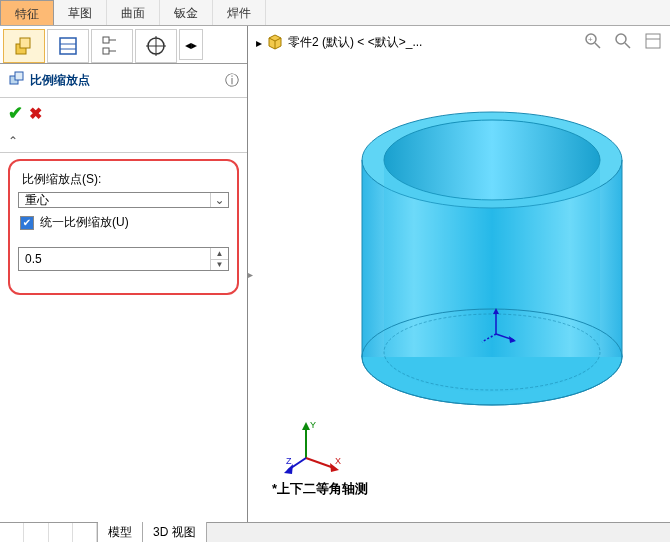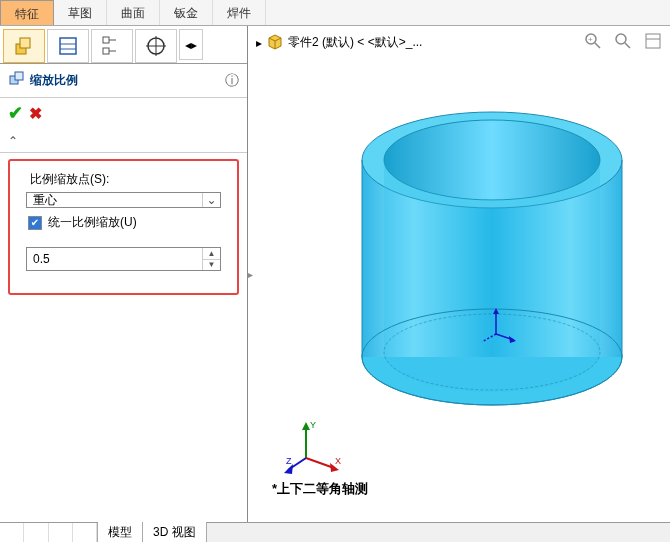--- a/index.html
+++ b/index.html
@@ -15,21 +15,21 @@
 .more-arrow { display: flex; align-items: center; justify-content: center; width: 24px; border: 1px solid #ccc; margin: 1px; cursor: pointer; }
 .feature-header { display: flex; align-items: center; padding: 6px 8px; border-bottom: 1px solid #ccc; }
 .feature-header .title { font-weight: bold; color: #003b7a; flex: 1; margin-left: 4px; }
 .help-icon { color: #666; cursor: pointer; font-size: 14px; }
 .ok-cancel { display: flex; padding: 4px 8px; gap: 6px; align-items: center; }
 .ok-btn { color: #15a815; font-size: 18px; font-weight: bold; cursor: pointer; }
 .cancel-btn { color: #d01919; font-size: 16px; font-weight: bold; cursor: pointer; }
 .section-header { display: flex; align-items: center; padding: 6px 8px 4px 8px; border-bottom: 1px solid #ccc; }
 .section-header .label { font-weight: bold; color: #003b7a; flex: 1; }
 .collapse-caret { color: #555; cursor: pointer; font-size: 12px; }
-.param-group { border: 2px solid #e74444; border-radius: 3px; margin: 6px 8px; padding: 6px 16px; }
+.param-group { border: 2px solid #e74444; border-radius: 12px; margin: 6px 8px; padding: 6px 8px; }
 .param-label { margin: 4px 0 4px 4px; }
 .select-wrap { display: flex; align-items: center; border: 1px solid #888; height: 16px; margin: 4px 0; }
 .select-text { flex: 1; padding: 0 6px; }
 .select-chev { width: 18px; text-align: center; color: #555; cursor: pointer; border-left: 1px solid #ccc; height: 100%; display:flex; align-items:center; justify-content:center;}
 .checkbox-row { display: flex; align-items: center; margin: 6px 0 6px 2px; }
 .checkbox { width: 14px; height: 14px; border: 1px solid #888; background: #2f78d8; color: #fff; display:flex; align-items:center; justify-content:center; font-size: 10px; margin-right: 6px; cursor: pointer; }
 .num-wrap { display: flex; border: 1px solid #888; height: 24px; margin: 16px 0; }
 .num-input { flex: 1; border: none; padding: 0 6px; font-size: 12px; outline: none; }
 .spinner { width: 18px; display: flex; flex-direction: column; border-left: 1px solid #ccc; }
 .spin-up, .spin-down { flex: 1; text-align: center; font-size: 8px; color: #555; cursor: pointer; display:flex; align-items:center; justify-content:center; border-bottom: 1px solid #ccc;}
@@ -95,21 +95,21 @@
       </div>
     </div>
 
     <div class="feature-header">
       <span>
         <svg width="18" height="18">
             <rect x="2" y="6" width="8" height="8" fill="#bdd7ee" stroke="#2a5db0"></rect>
             <rect x="7" y="2" width="8" height="8" fill="#deebf7" stroke="#2a5db0"></rect>
           </svg>
       </span>
-      <span class="title">缩放比例</span>
+      <span class="title">比例缩放点</span>
       <span class="help-icon">ⓘ</span>
     </div>
 
     <div class="ok-cancel">
       <span class="ok-btn">✔</span>
       <span class="cancel-btn">✖</span>
     </div>
 
     <div class="section-header">
       <span class="collapse-caret">⌃</span>

